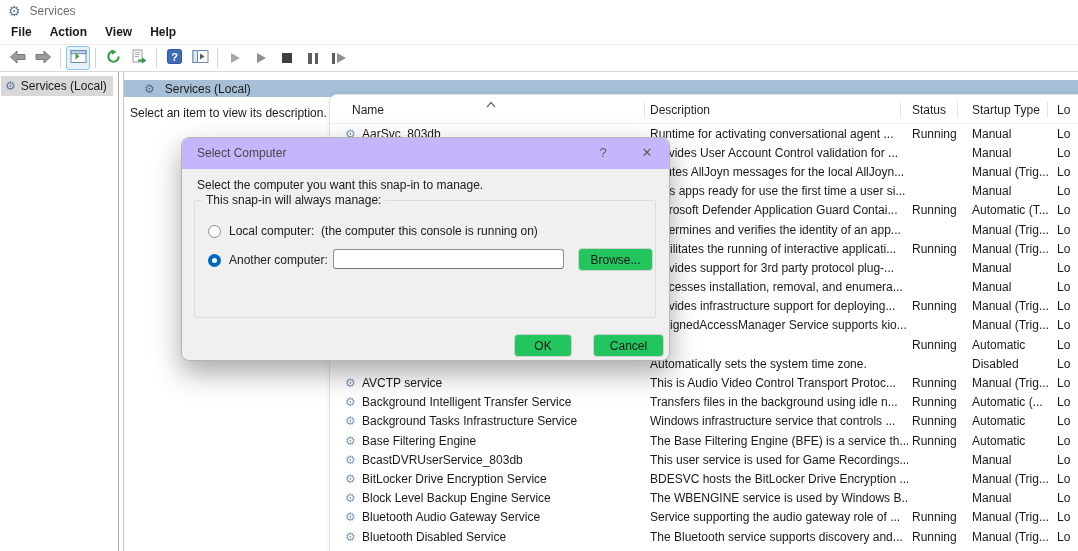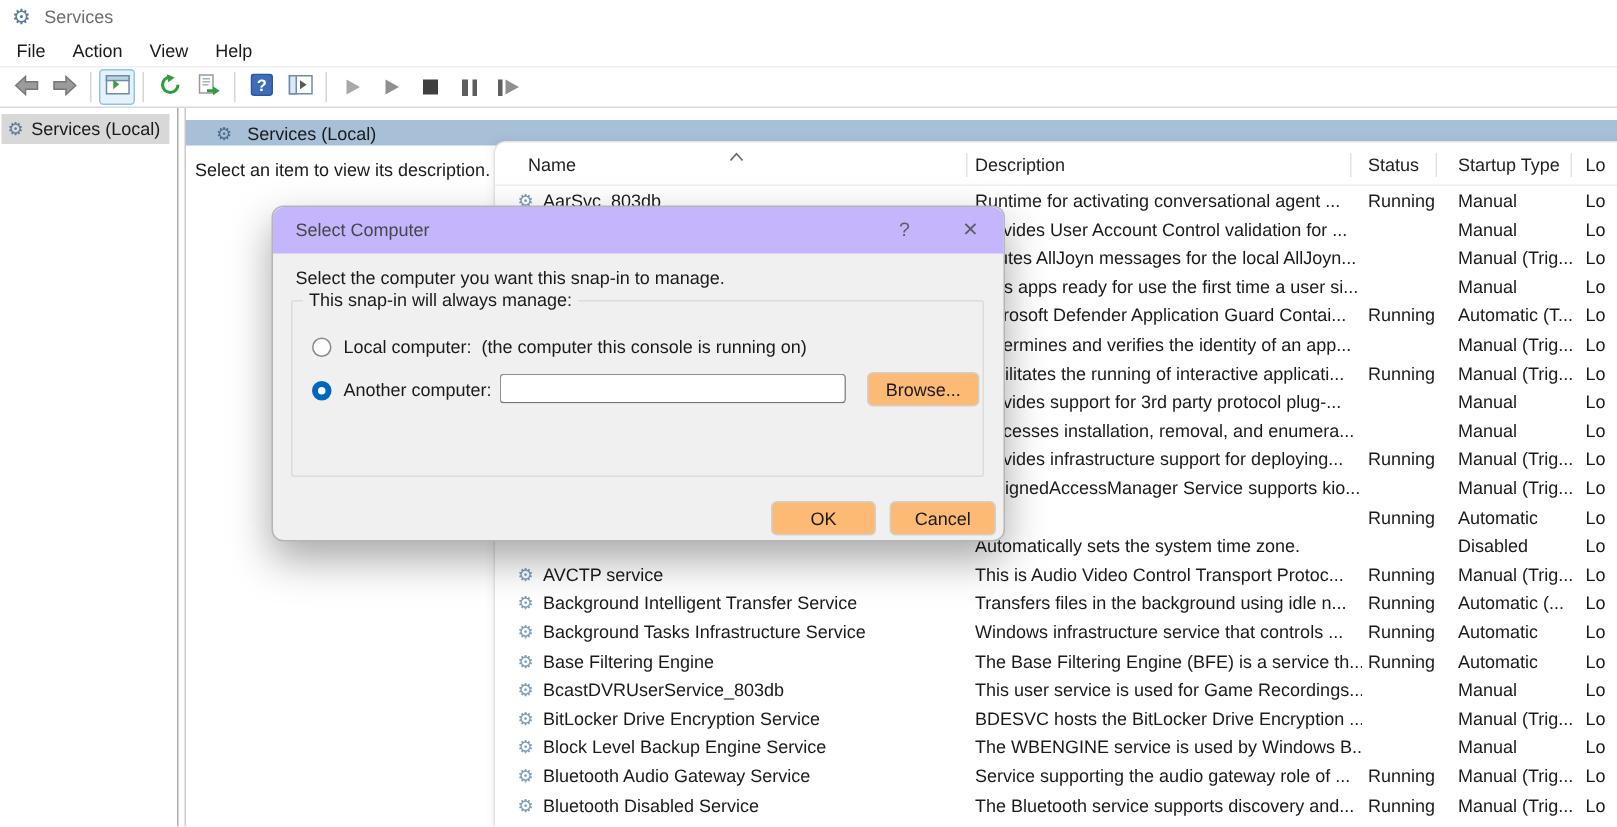--- a/index.html
+++ b/index.html
@@ -4,21 +4,21 @@
 <style>
   * { margin:0; padding:0; box-sizing:border-box; }
   html,body { width:1078px; height:551px; overflow:hidden; background:#fff;
     font-family:"Liberation Sans","DejaVu Sans",sans-serif; font-size:12px; color:#1a1a1a; }
 
   
   .titlebar { height:22px; display:flex; align-items:center; padding-left:8px; background:#fff; }
   .titlebar .app-icon { font-size:14px; color:#5b7c9e; line-height:1; margin-right:9px; }
   .titlebar .app-title { color:#6e6e6e; }
 
-  .menubar { height:22px; display:flex; align-items:flex-end; background:#fff; padding-left:2px; }
+  .menubar { height:22px; display:flex; align-items:flex-start; background:#fff; padding-left:2px;font-weight:bold; }
   .menu-item { padding:3px 9px; }
 
   .toolbar { height:28px; display:flex; align-items:center; background:#fff;
     border-top:1px solid #efefef; border-bottom:1px solid #d9d9d9; padding-left:4px; }
   .tbtn { width:24px; height:24px; display:flex; align-items:center; justify-content:center;
     border:1px solid transparent; border-radius:3px; margin:0 1px; }
   .tbtn.active { background:#e6f2fb; border-color:#8fc4ee; }
   .tsep { width:1px; height:20px; background:#d6d6d6; margin:0 4px; }
   .tri { width:0; height:0; border-top:5.5px solid transparent; border-bottom:5.5px solid transparent; }
   .tri.light { border-left:9px solid #a8a8a8; }
@@ -73,25 +73,25 @@
     border:1px solid #dcdcdc; border-radius:2px; padding:0; }
   .groupbox legend { margin-left:7px; padding:0 4px; font-size:12px; color:#1a1a1a; }
   .radio-row { position:absolute; display:flex; align-items:center; }
   .radio-row.r1 { left:26px; top:86px; }
   .radio-row.r2 { left:26px; top:115px; }
   .rb { width:13px; height:13px; border-radius:50%; background:#fdfdfd; border:1px solid #8a8a8a; margin-right:8px; flex:none; }
   .radio-row.on .rb { background:#fff; border:4.5px solid #0067c0; }
   .dlg-input { position:absolute; left:151px; top:111px; width:231px; height:20px;
     border:1px solid #8f8f8f; border-bottom-color:#767676; border-radius:3px; background:#fff;
     font-family:inherit; font-size:12px; padding:0 5px; outline:none; }
-  .btn { position:absolute; height:23px; background:#fdba74; border:1px solid #d0d0d0;
+  .btn { position:absolute; height:23px; background:#22c55e; border:1px solid #d0d0d0;
     border-radius:4px; font-family:inherit; font-size:12px; color:#1a1a1a;
     display:flex; align-items:center; justify-content:center; }
   .btn-browse { left:396px; top:110px; width:75px; }
-  .btn-ok     { left:332px; top:196px; width:70px; }
+  .btn-ok     { left:332px; top:196px; width:58px; }
   .btn-cancel { left:411px; top:196px; width:71px; }
 </style>
 </head>
 <body>
 
 <div class="titlebar">
   <span class="app-icon">⚙</span>
   <span class="app-title">Services</span>
 </div>
 

